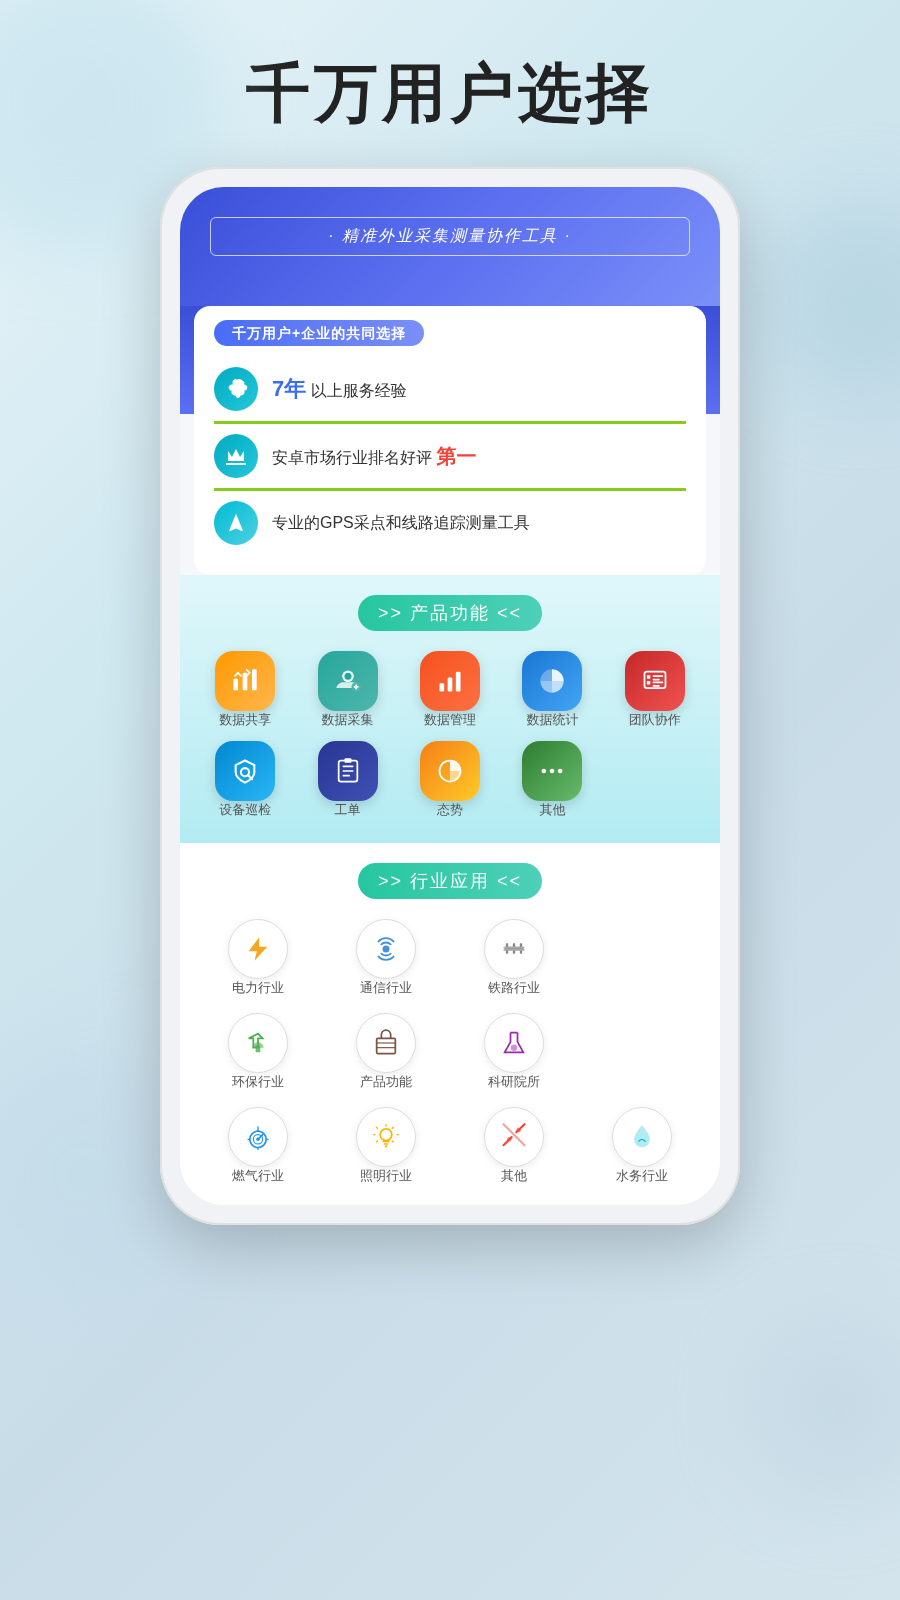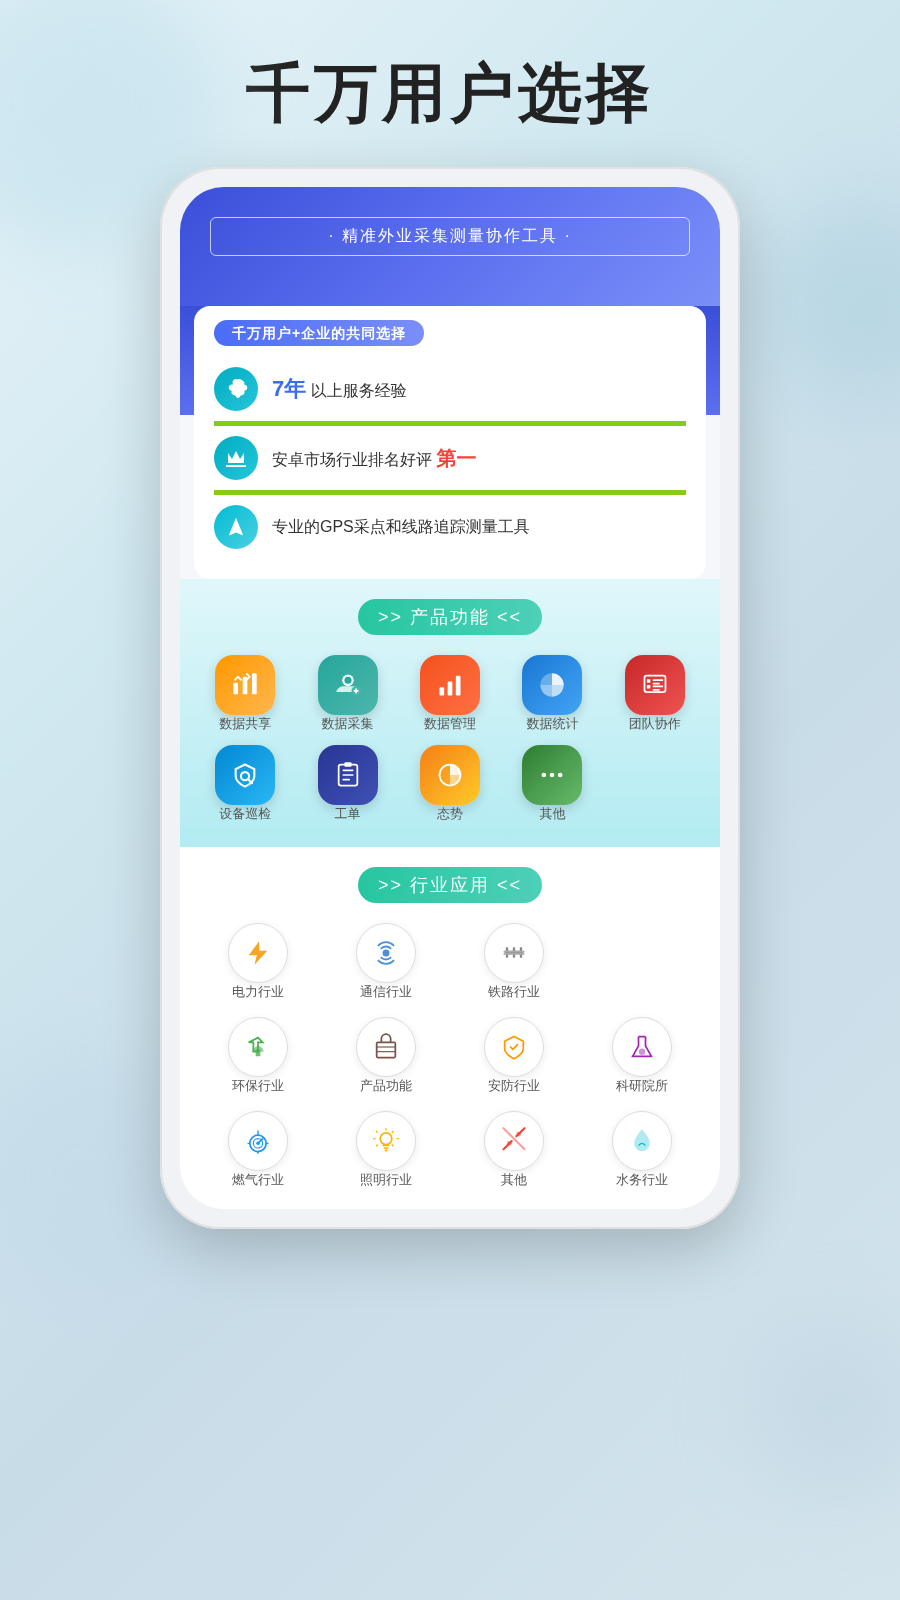--- a/index.html
+++ b/index.html
@@ -62,27 +62,28 @@
 
     .banner-tag {
       border: 1.5px solid rgba(255,255,255,0.7);
       border-radius: 6px;
       padding: 8px 36px;
       color: #fff;
       font-size: 16px;
       text-align: center;
       margin-bottom: 0;
       letter-spacing: 2px;
+      font-style: italic;
     }
 
     .feature-row {
       display: flex;
       align-items: center;
       padding: 10px 0;
-      border-bottom: 5px solid #84cc16;
+      border-bottom: 3px solid #84cc16;
     }
     .feature-row:last-child { border-bottom: none; }
 
     .feature-icon {
       width: 44px;
       height: 44px;
       border-radius: 50%;
       background: linear-gradient(135deg, #00bcd4, #26c6da);
       display: flex;
       align-items: center;
@@ -449,29 +450,20 @@
               <svg width="28" height="28" viewBox="0 0 24 24" fill="none">
                 <rect x="4" y="8" width="16" height="13" rx="1" stroke="#795548" stroke-width="1.5"></rect>
                 <path d="M4 12h16" stroke="#795548" stroke-width="1"></path>
                 <path d="M4 16h16" stroke="#795548" stroke-width="1"></path>
                 <path d="M8 8V5a4 4 0 0 1 8 0v3" stroke="#795548" stroke-width="1.5"></path>
               </svg>
             </div>
             <span class="icon-label">产品功能</span>
           </div>
 
-          <div class="icon-item">
-            <div class="icon-circle-outline">
-              <svg width="28" height="28" viewBox="0 0 24 24" fill="none" stroke="#ff9800" stroke-width="1.5">
-                <path d="M12 3 L20 7 L20 13 C20 17 16 20 12 22 C8 20 4 17 4 13 L4 7 Z"></path>
-                <path d="M9 12 L11 14 L15 10" stroke-linecap="round" stroke-linejoin="round"></path>
-              </svg>
-            </div>
-            <span class="icon-label">安防行业</span>
-          </div>
 
           <div class="icon-item">
             <div class="icon-circle-outline">
               <svg width="28" height="28" viewBox="0 0 24 24" fill="none" stroke="#9c27b0" stroke-width="1.5">
                 <path d="M9 3v8L4 20h16L15 11V3"></path>
                 <path d="M9 3h6"></path>
                 <circle cx="12" cy="16" r="2" fill="#9c27b0" opacity="0.5"></circle>
               </svg>
             </div>
             <span class="icon-label">科研院所</span>

